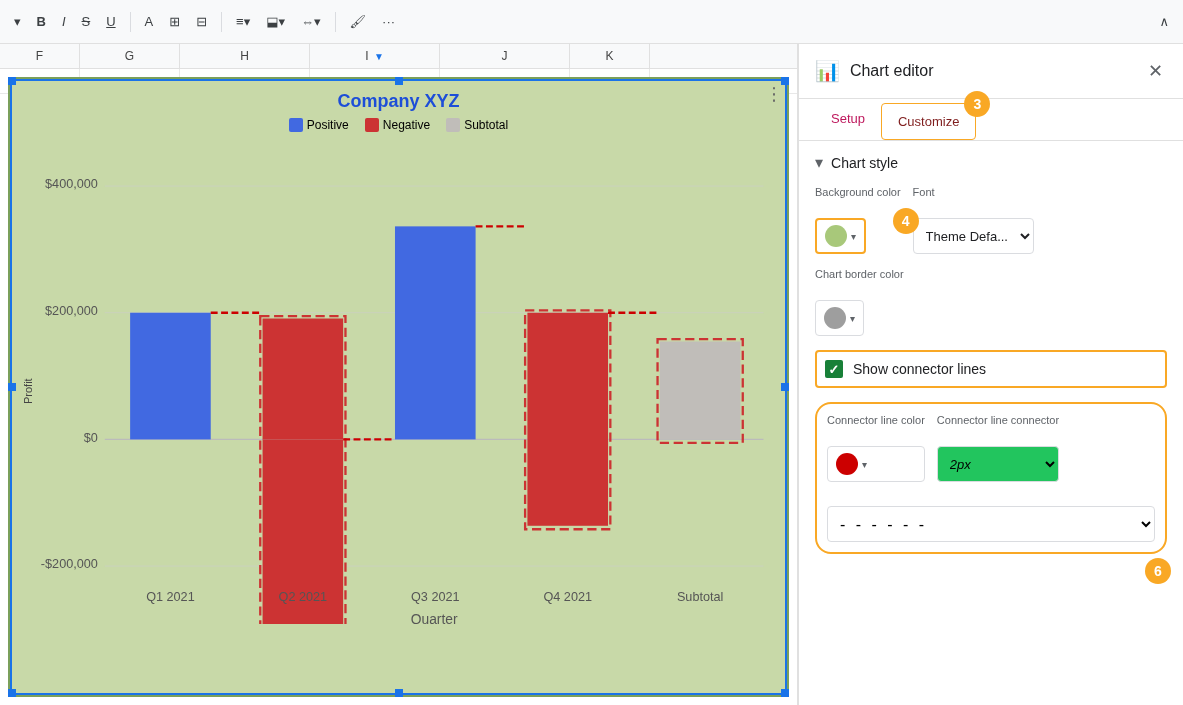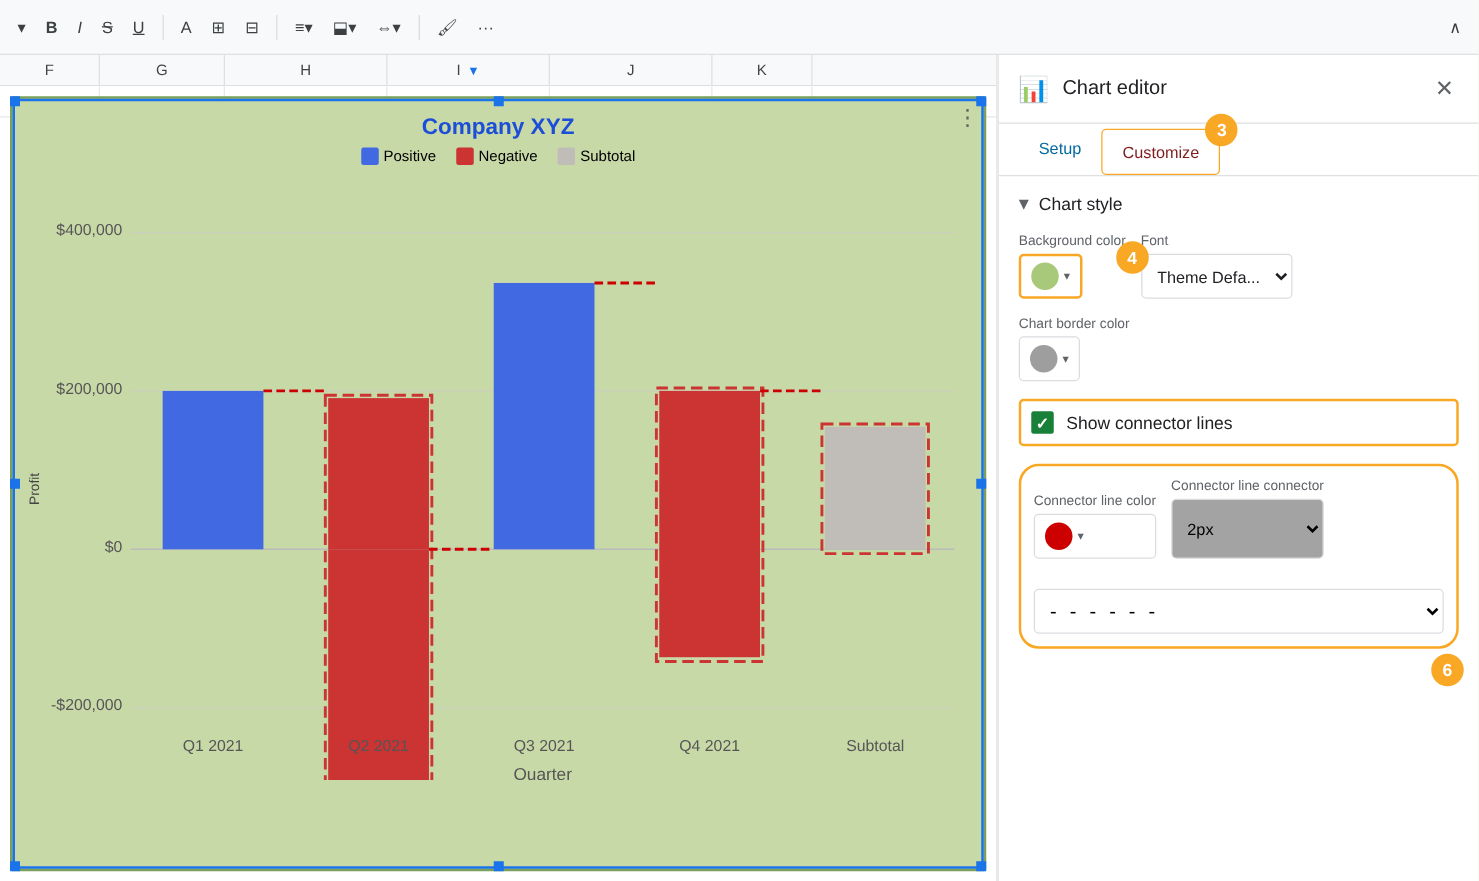--- a/index.html
+++ b/index.html
@@ -51,36 +51,36 @@
     
     .chart-editor { width: 385px; display: flex; flex-direction: column; background: #fff; border-left: 1px solid #e0e0e0; }
     .editor-header { display: flex; align-items: center; padding: 12px 16px; border-bottom: 1px solid #e0e0e0; height: 55px; }
     .editor-icon { color: #188038; font-size: 20px; margin-right: 10px; }
     .editor-title { font-size: 16px; color: #202124; flex: 1; }
     .editor-close { background: none; border: none; cursor: pointer; font-size: 18px; color: #5f6368; padding: 4px; border-radius: 50%; }
 
     
     .editor-tabs { display: flex; border-bottom: 1px solid #e0e0e0; padding: 0 16px; }
     .tab-btn {
-      padding: 10px 16px; font-size: 13px; color: #0369a1; cursor: pointer;
+      padding: 10px 16px; font-size: 13px; color: #be185d; cursor: pointer;
       background: none; border: none; border-bottom: 3px solid transparent;
     }
     .tab-btn.active { color: #1a7336; border-bottom-color: #1a7336; font-weight: 500; }
 
     
     .editor-content { flex: 1; overflow-y: auto; padding: 12px 16px; }
 
     
     .section-header { display: flex; align-items: center; gap: 8px; margin-bottom: 14px; cursor: pointer; }
     .section-chevron { color: #5f6368; font-size: 16px; }
     .section-title { font-size: 14px; color: #202124; font-weight: 500; }
 
     
     .form-row { display: flex; gap: 12px; margin-bottom: 14px; align-items: flex-end; }
-    .form-group { display: flex; flex-direction: column; gap: 4px; }
+    .form-group { display: flex; flex-direction: column; gap: 20px; }
     .form-label { font-size: 11px; color: #5f6368; }
 
     
     .color-btn {
       display: flex; align-items: center; gap: 4px; padding: 6px 8px;
       border: 1px solid #dadce0; border-radius: 4px; cursor: pointer;
       background: white; height: 36px;
     }
     .color-btn.highlighted { border: 2px solid #f9a825; }
     .color-circle { width: 22px; height: 22px; border-radius: 50%; }
@@ -112,23 +112,24 @@
     }
     .checkbox-green::after { content: '✓'; color: white; font-size: 13px; font-weight: bold; }
     .connector-label { font-size: 14px; color: #202124; }
 
     
     .connector-settings {
       border: 2px solid #f9a825; border-radius: 16px; padding: 10px; margin-bottom: 14px;
     }
     .conn-row { display: flex; gap: 12px; align-items: flex-end; }
     .thickness-select {
-      height: 48px; border: 1px solid #dadce0; border-radius: 4px;
-      padding: 0 8px; font-size: 13px; cursor: pointer; background: #a3a3a3;
+      height: 36px; border: 1px solid #dadce0; border-radius: 4px;
+      padding: 0 8px; font-size: 13px; cursor: pointer; background: #22c55e;
       min-width: 90px;
+      font-style: italic;
     }
     .dash-select {
       width: 100%; height: 36px; border: 1px solid #dadce0; border-radius: 4px;
       padding: 0 8px; font-size: 16px; cursor: pointer; background: white;
       margin-top: 10px; letter-spacing: 3px;
     }
 
     
     .badge {
       width: 26px; height: 26px; border-radius: 50%; background: #f9a825;

